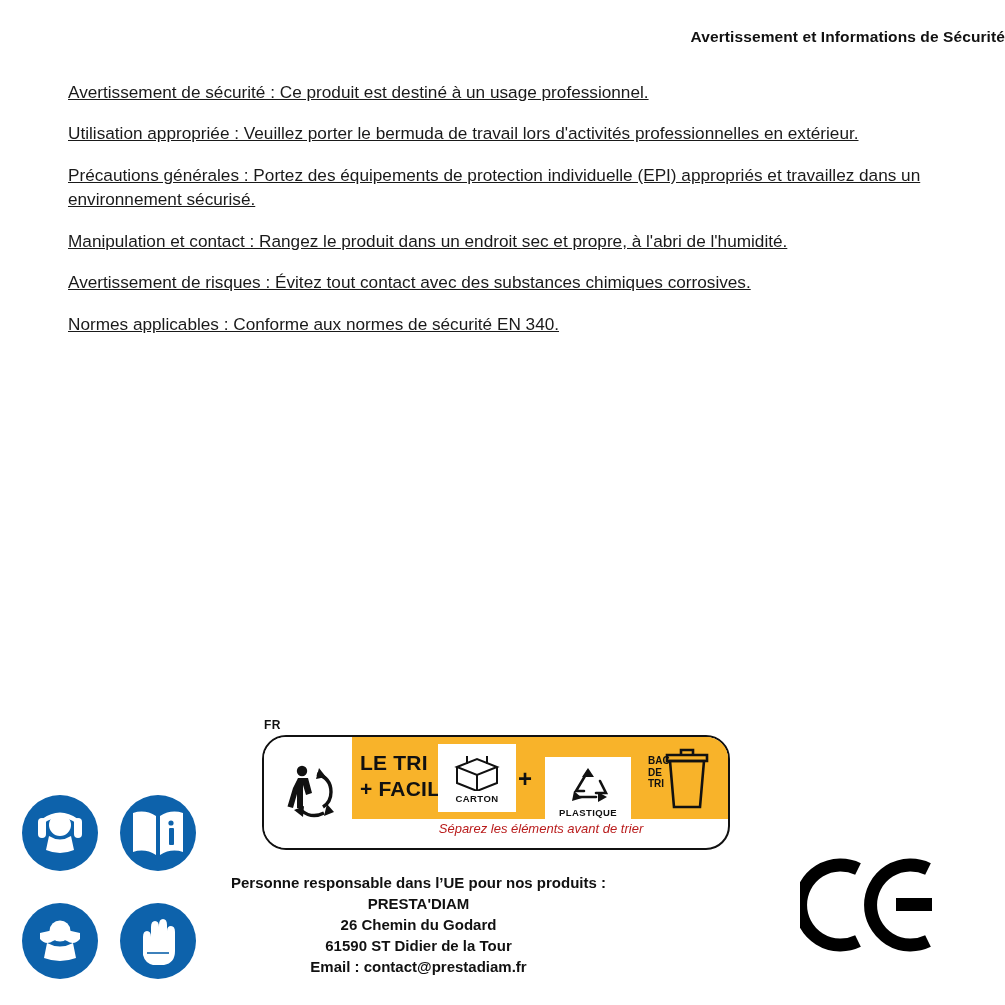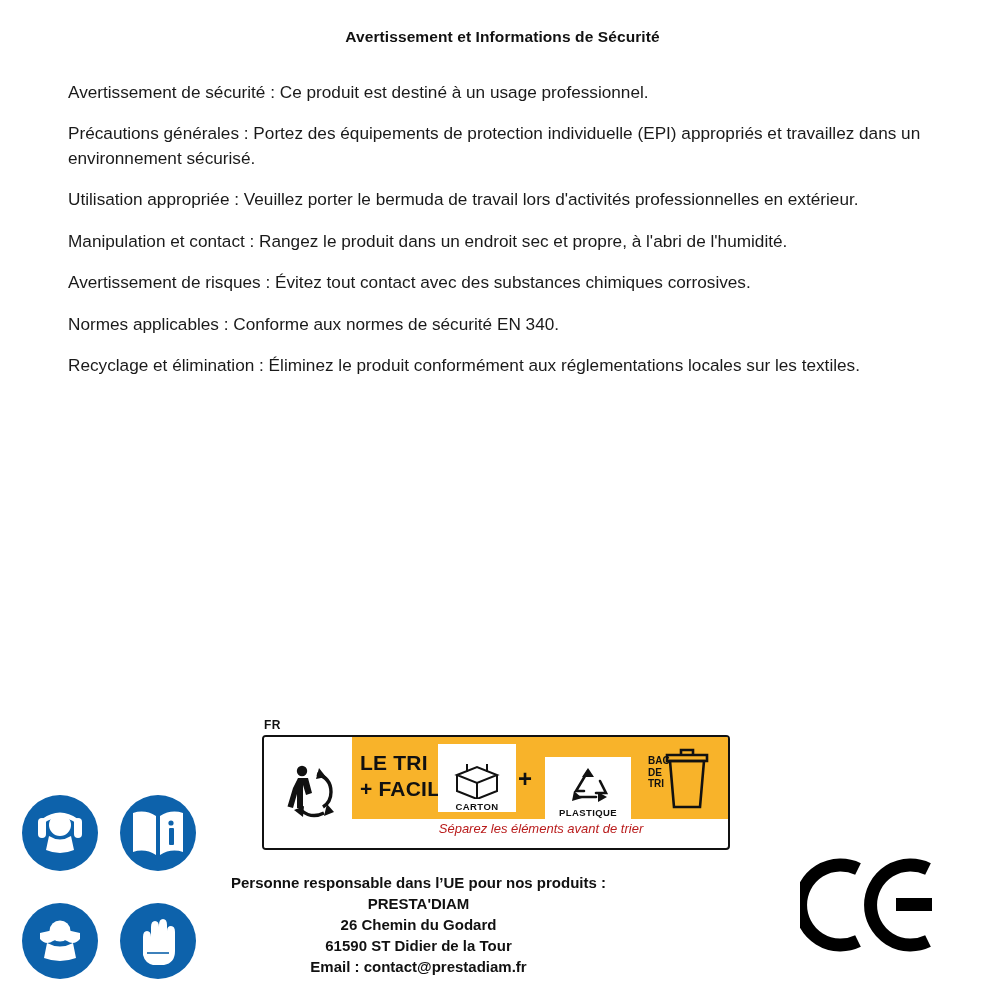--- a/index.html
+++ b/index.html
@@ -18,38 +18,39 @@
   .page {
     position: relative;
     width: 1005px;
     height: 1005px;
   }
   .doc-title {
     position: absolute;
     top: 28px;
     left: 0;
     width: 1005px;
-    text-align: center;
+    text-align: right;
     font-size: 15.5px;
     font-weight: bold;
     letter-spacing: 0.1px;
     color: #111111;
   }
   .paragraphs {
     position: absolute;
     top: 80px;
     left: 68px;
     width: 880px;
   }
   .para {
     font-size: 17.2px;
     line-height: 1.42;
     color: #1a1a1a;
     margin-bottom: 17px;
     text-align: left;
+    text-decoration: underline;
   }
 
   
   .triman {
     position: absolute;
     left: 262px;
     top: 718px;
     width: 470px;
     height: 135px;
   }
@@ -62,21 +63,21 @@
     color: #111;
     letter-spacing: 0.5px;
   }
   .triman-box {
     position: absolute;
     left: 0;
     top: 17px;
     width: 468px;
     height: 115px;
     border: 2.5px solid #111;
-    border-radius: 4px;
+    border-radius: 24px;
     background: #fff;
     overflow: hidden;
     box-sizing: border-box;
   }
   .triman-left {
     position: absolute;
     left: 0;
     top: 0;
     width: 88px;
     height: 100%;
@@ -96,21 +97,21 @@
   .white-cell {
     position: absolute;
     background: #fff;
     top: 7px;
     height: 68px;
     display: flex;
     flex-direction: column;
     align-items: center;
     justify-content: center;
   }
-  .cell-carton { left: 174px; width: 78px; justify-content: flex-end; }
+  .cell-carton { left: 174px; width: 78px; }
   .cell-plastique { left: 281px; width: 86px; margin-top: 13px; }
   .cell-label {
     font-size: 9.5px;
     font-weight: bold;
     letter-spacing: 0.4px;
     color: #111;
     margin-top: 2px;
   }
   .plus-sign {
     position: absolute;
@@ -210,26 +211,25 @@
 </style>
 </head>
 <body>
 
 <div class="page">
 
   <div class="doc-title">Avertissement et Informations de Sécurité</div>
 
   <div class="paragraphs">
     <div class="para">Avertissement de sécurité : Ce produit est destiné à un usage professionnel.</div>
+    <div class="para">Utilisation appropriée : Veuillez porter le bermuda de travail lors d'activités professionnelles en extérieur.</div>
     <div class="para">Précautions générales : Portez des équipements de protection individuelle (EPI) appropriés et travaillez dans un environnement sécurisé.</div>
-    <div class="para">Utilisation appropriée : Veuillez porter le bermuda de travail lors d'activités professionnelles en extérieur.</div>
     <div class="para">Manipulation et contact : Rangez le produit dans un endroit sec et propre, à l'abri de l'humidité.</div>
     <div class="para">Avertissement de risques : Évitez tout contact avec des substances chimiques corrosives.</div>
     <div class="para">Normes applicables : Conforme aux normes de sécurité EN 340.</div>
-    <div class="para">Recyclage et élimination : Éliminez le produit conformément aux réglementations locales sur les textiles.</div>
   </div>
 
   <div class="triman">
     <div class="fr-tag">FR</div>
     <div class="triman-box">
 
       <div class="triman-left">
         <svg width="72" height="66" viewBox="0 0 72 66">
           <g fill="#111">
             <circle cx="30" cy="11" r="5.2"></circle>

